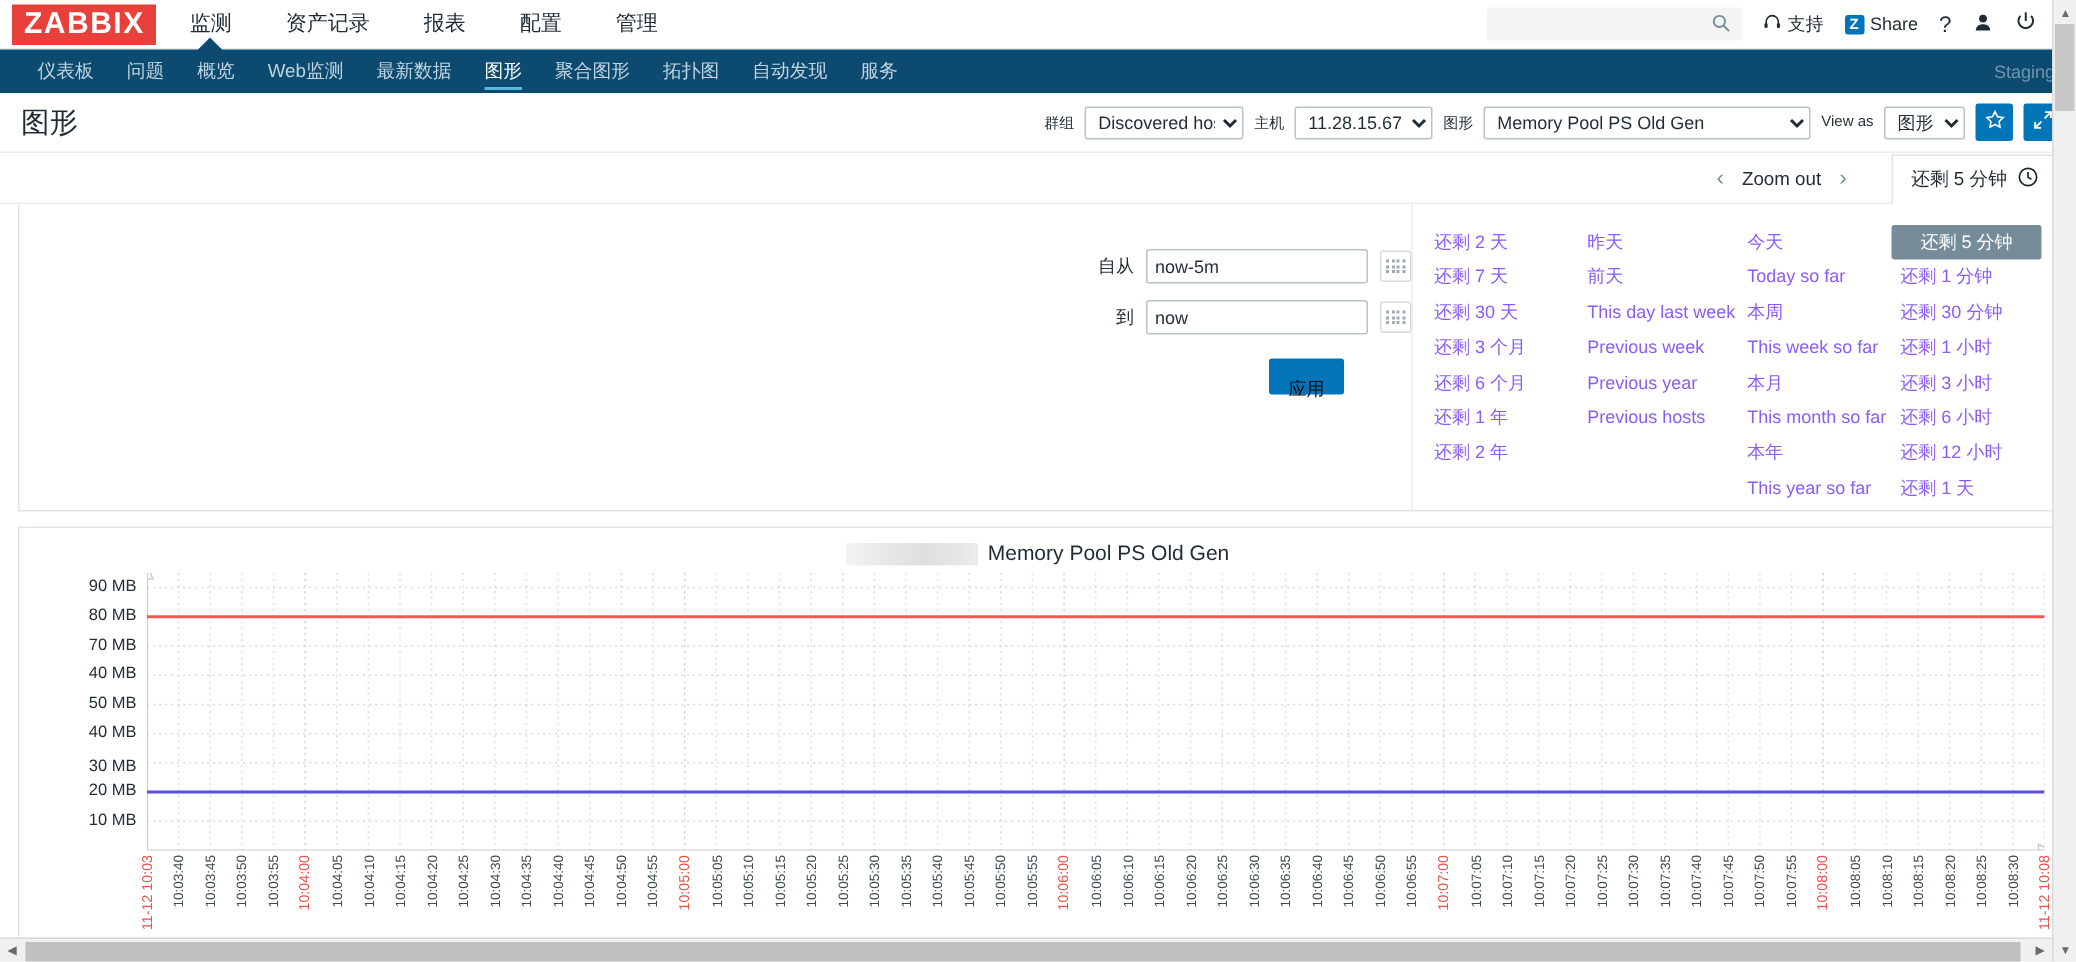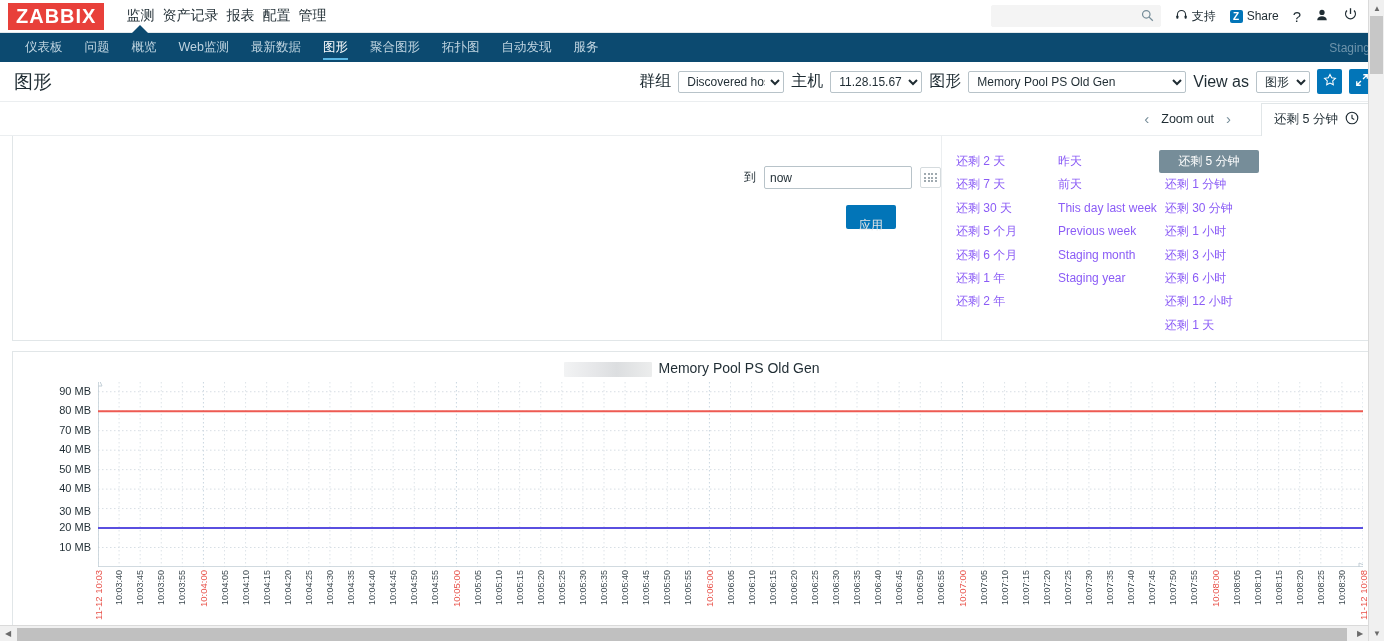--- a/index.html
+++ b/index.html
@@ -14,21 +14,21 @@
   
   .topbar {
     height:33px; background:#ffffff; border-bottom:1px solid #e3e9ec;
     display:flex; align-items:center; position:relative;
   }
   .logo {
     background:#e8403a; color:#fff; font-weight:bold; font-size:20px;
     letter-spacing:1px; padding:2px 8px 3px; margin-left:8px; line-height:22px;
     font-family:"Liberation Sans", sans-serif;
   }
-  .mainmenu { display:flex; align-items:center; margin-left:22px; gap:8px; height:33px;}
+  .mainmenu { display:flex; align-items:center; margin-left:22px; gap:36px; height:33px;}
   .mainmenu .mi {
     font-size:14px; color:#1f2c33; cursor:pointer; position:relative;
     height:33px; display:flex; align-items:center; white-space:nowrap;
   }
   .mainmenu .mi.sel::after{
     content:""; position:absolute; bottom:-1px; left:50%; transform:translateX(-50%);
     width:0;height:0;border-left:9px solid transparent;border-right:9px solid transparent;
     border-bottom:9px solid #0c4a70;
   }
   .topright { margin-left:auto; display:flex; align-items:center; gap:14px; padding-right:26px; }
@@ -60,21 +60,21 @@
   }
   .staging{ margin-left:auto; color:#6e94ab; font-size:12px; padding-right:14px; }
 
   
   .pagehead{
     height:40px; display:flex; align-items:center; padding:0 10px 0 14px;
     border-bottom:1px solid #ebeef0; background:#fff;
   }
   .pagetitle{ font-size:19px; color:#1f2c33; font-weight:normal; }
   .ctrls{ margin-left:auto; display:flex; align-items:center; gap:7px; }
-  .lbl{ font-size:16px; color:#1f2c33; white-space:nowrap; }
+  .lbl{ font-size:10px; color:#1f2c33; white-space:nowrap; }
   select.z, .fakesel{
     height:22px; border:1px solid #b8c3c9; border-radius:2px; background:#fff;
     font-size:12px; color:#1f2c33; padding:0 2px 0 4px;
     font-family:"Liberation Sans", sans-serif; outline:none;
   }
   .btn-sq{
     width:25px;height:25px;background:#0275b8;border:0;border-radius:2px;color:#fff;
     display:inline-flex;align-items:center;justify-content:center;cursor:pointer;
   }
 
@@ -106,21 +106,21 @@
     font-family:"Liberation Sans", sans-serif; background:#fff;
   }
   .calbtn{
     width:21px;height:21px;border:1px solid #d5dbde;background:#fff;border-radius:2px;
     display:inline-flex;align-items:center;justify-content:center;cursor:pointer;
   }
   .calgrid{ display:grid; grid-template-columns:repeat(4,2px); grid-template-rows:repeat(3,2px);
             gap:1.5px; }
   .calgrid i{ width:2px;height:2px;background:#a0aab0;display:block; }
   .applybtn{
-    background:#0275b8;color:#e5e5e5;border:0;border-radius:2px;height:23px;padding:12px 13px;
+    background:#0275b8;color:#000000;border:0;border-radius:2px;height:23px;padding:12px 13px;
     font-size:12px;cursor:pointer; font-family:"Liberation Sans", sans-serif;
     margin-right:45px; margin-top:5px;
   }
   .fp-right{
     width:430px; border-left:1px solid #ebeef0; padding:14px 10px 0 8px;
     display:grid; grid-template-columns:repeat(4,1fr); column-gap:2px; row-gap:0;
     align-content:start;
   }
   .qlink{
     color:#8b5cf6; font-size:12px; line-height:23.4px; cursor:pointer; white-space:nowrap;
@@ -303,20 +303,40 @@
           <circle cx="8" cy="8" r="6.6" fill="none" stroke="#1f2c33" stroke-width="1.3"></circle>
           <path d="M8 4.2V8.2L10.6 9.8" fill="none" stroke="#1f2c33" stroke-width="1.3"></path>
         </svg>
     </span>
   </div>
 </div>
 
 <div class="filterpanel">
   <div class="fp-left">
     <div class="frow">
+      <span class="flbl">自从</span>
+      <input class="finput" value="now-5m" style="">
+      <span class="calbtn">
+        <span class="calgrid">
+            <i></i>
+            <i></i>
+            <i></i>
+            <i></i>
+            <i></i>
+            <i></i>
+            <i></i>
+            <i></i>
+            <i></i>
+            <i></i>
+            <i></i>
+            <i></i>
+          </span>
+      </span>
+    </div>
+    <div class="frow">
       <span class="flbl">到</span>
       <input class="finput" value="now" style="">
       <span class="calbtn">
         <span class="calgrid">
             <i></i>
             <i></i>
             <i></i>
             <i></i>
             <i></i>
             <i></i>
@@ -330,32 +350,42 @@
       </span>
     </div>
     <button class="applybtn">应用</button>
   </div>
 
   <div class="fp-right">
     <div class="qcol">
       <span class="qlink">还剩 2 天</span>
       <span class="qlink">还剩 7 天</span>
       <span class="qlink">还剩 30 天</span>
-      <span class="qlink">还剩 5 个月</span>
+      <span class="qlink">还剩 3 个月</span>
       <span class="qlink">还剩 6 个月</span>
       <span class="qlink">还剩 1 年</span>
       <span class="qlink">还剩 2 年</span>
     </div>
     <div class="qcol">
       <span class="qlink">昨天</span>
       <span class="qlink">前天</span>
       <span class="qlink">This day last week</span>
       <span class="qlink">Previous week</span>
-      <span class="qlink">Staging month</span>
-      <span class="qlink">Staging year</span>
+      <span class="qlink">Previous year</span>
+      <span class="qlink">Previous hosts</span>
+    </div>
+    <div class="qcol">
+      <span class="qlink">今天</span>
+      <span class="qlink">Today so far</span>
+      <span class="qlink">本周</span>
+      <span class="qlink">This week so far</span>
+      <span class="qlink">本月</span>
+      <span class="qlink">This month so far</span>
+      <span class="qlink">本年</span>
+      <span class="qlink">This year so far</span>
     </div>
     <div class="qcol">
       <span class="qlink sel">还剩 5 分钟</span>
       <span class="qlink">还剩 1 分钟</span>
       <span class="qlink">还剩 30 分钟</span>
       <span class="qlink">还剩 1 小时</span>
       <span class="qlink">还剩 3 小时</span>
       <span class="qlink">还剩 6 小时</span>
       <span class="qlink">还剩 12 小时</span>
       <span class="qlink">还剩 1 天</span>

